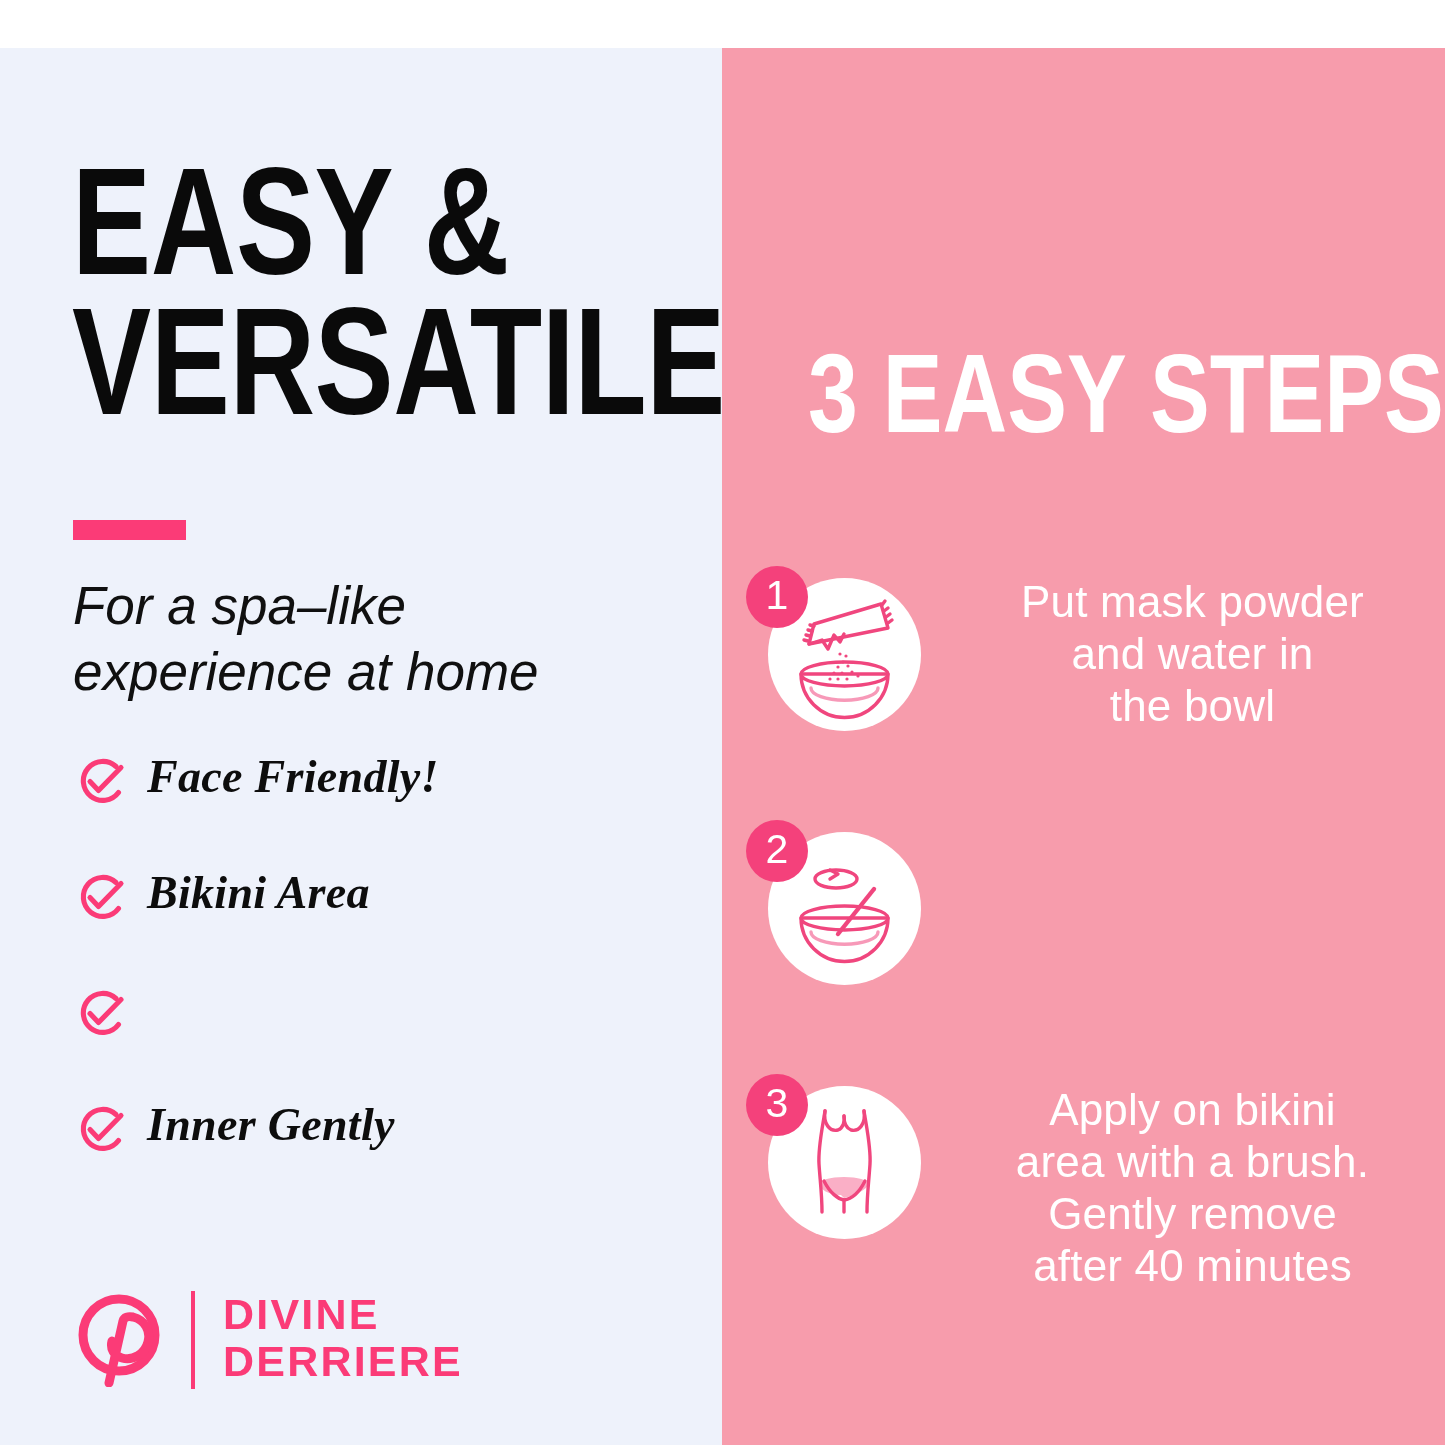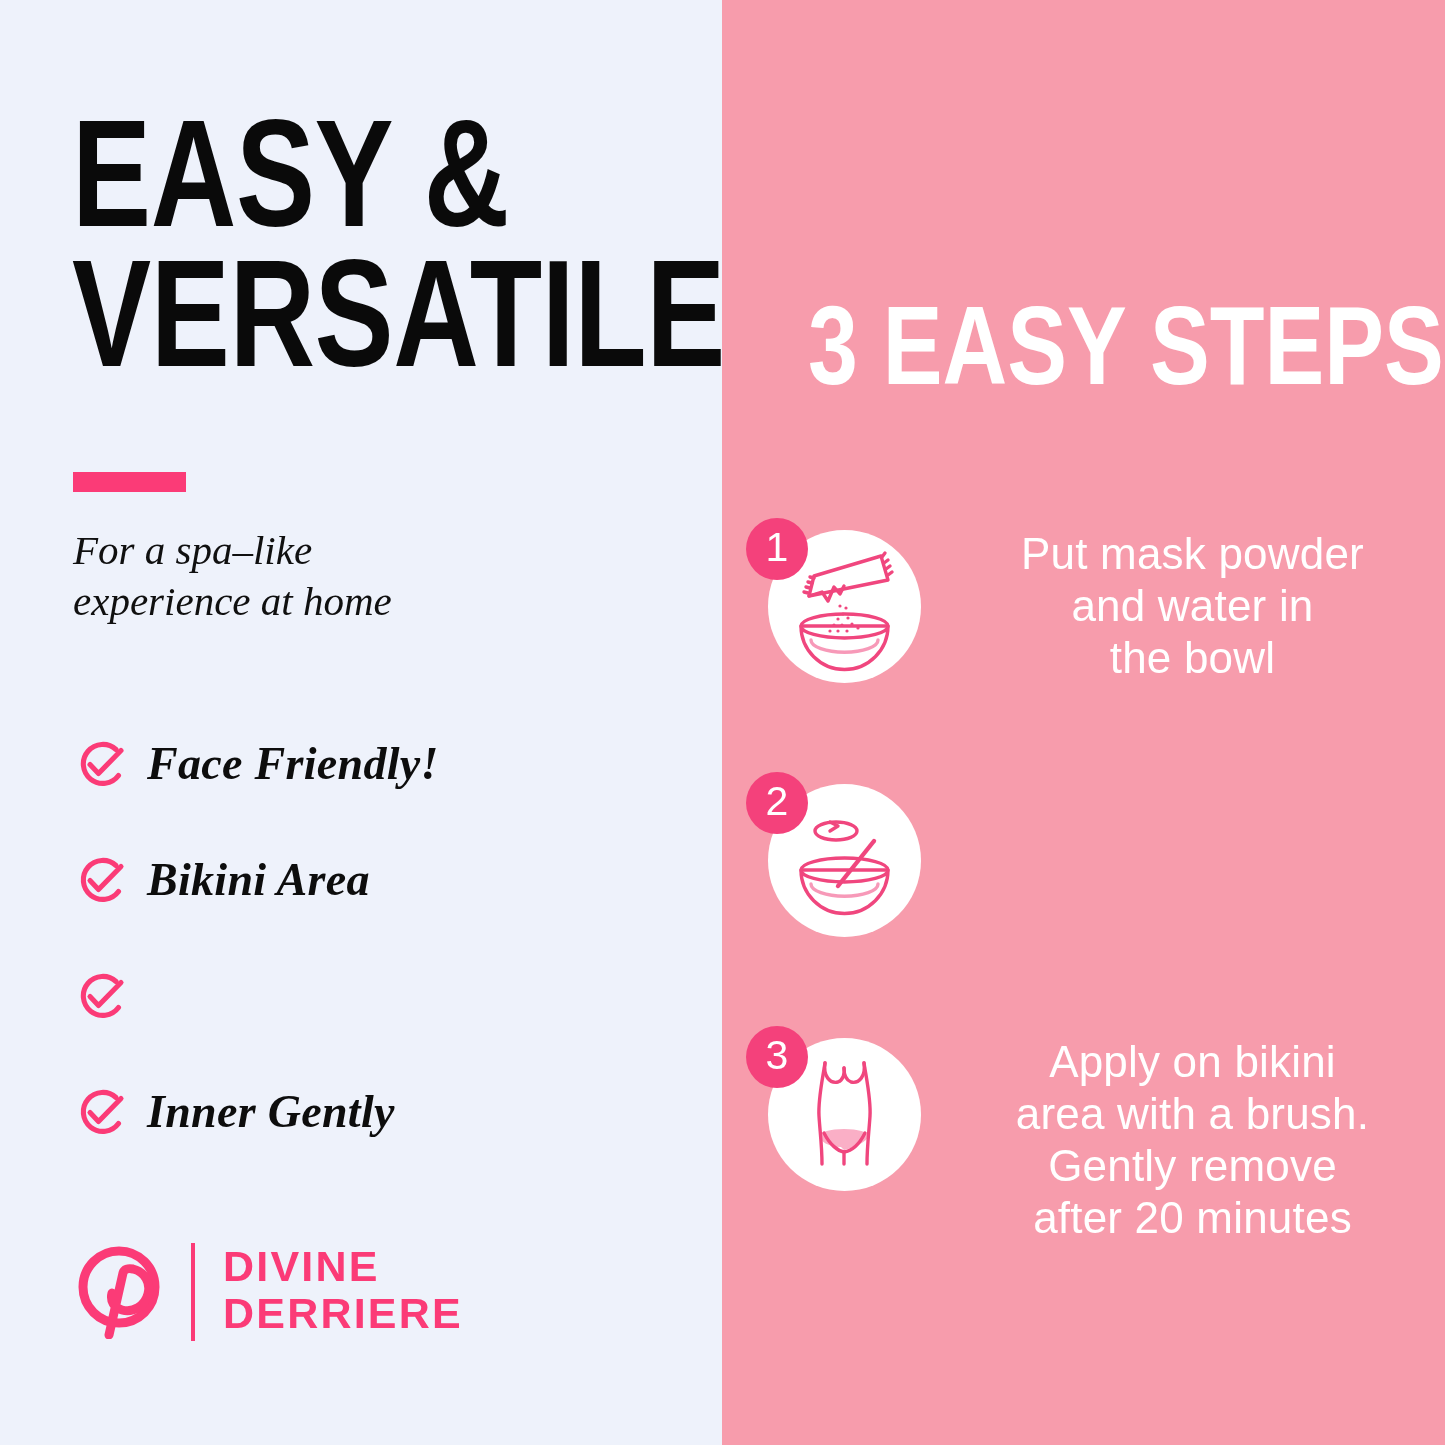--- a/index.html
+++ b/index.html
@@ -12,20 +12,21 @@
     overflow: hidden;
     font-family: "Liberation Sans", sans-serif;
   }
 
   .poster {
     position: relative;
     width: 1445px;
     height: 1206px;
     display: flex;
     background: #EEF2FB;
+    margin-top: 48px;
   }
 
   
   .left-panel {
     position: relative;
     width: 722px;
     height: 1445px;
     background: #EEF2FB;
     flex: 0 0 722px;
     box-sizing: border-box;
@@ -55,38 +56,38 @@
     width: 113px;
     height: 20px;
     background: #FB3B77;
   }
 
   .subtitle {
     position: absolute;
     left: 73px;
     top: 525px;
     width: 560px;
-    font-family: Liberation Serif, serif;
+    font-family: Liberation Sans, sans-serif;
     font-style: italic;
     font-weight: 400;
-    font-size: 41px;
+    font-size: 53px;
     line-height: 1.25;
     color: #101010;
     white-space: pre-line;
   }
 
   .checklist {
     position: absolute;
     left: 73px;
     top: 706px;
     width: 600px;
   }
   .check-row {
     display: flex;
-    align-items: center;
+    align-items: flex-start;
     height: 116px;
     gap: 20px;
   }
   .check-icon {
     flex: 0 0 54px;
     width: 54px;
     height: 54px;
     display: block;
   }
   .check-label {
@@ -389,18 +390,18 @@
 
                 <path d="M76 114 L76 126"></path>
               </g>
             </svg>
           </span>
           <span class="step-badge">3</span>
         </div>
         <div class="step-text">Apply on bikini
 area with a brush.
 Gently remove
-after 20 minutes</div>
+after 40 minutes</div>
       </div>
 
     </div>
   </div>
 </div>
 
 </body></html>

